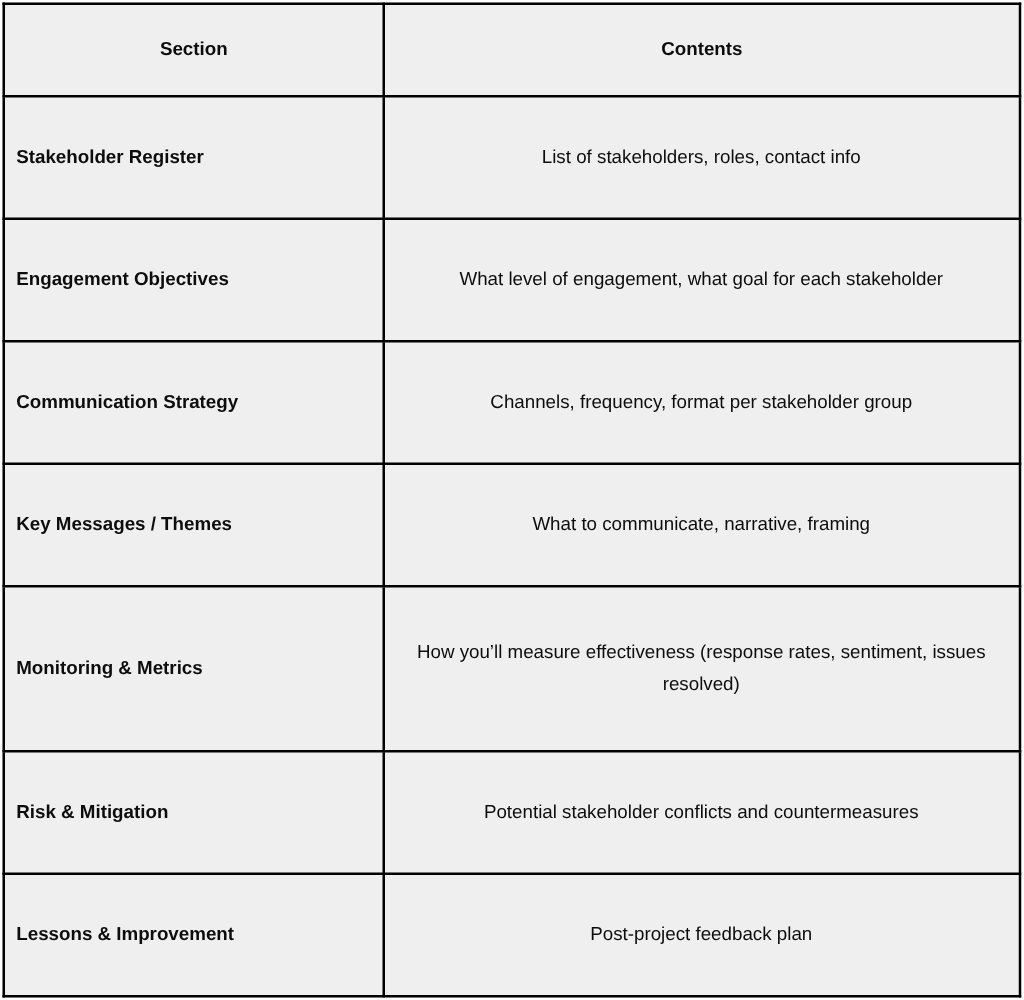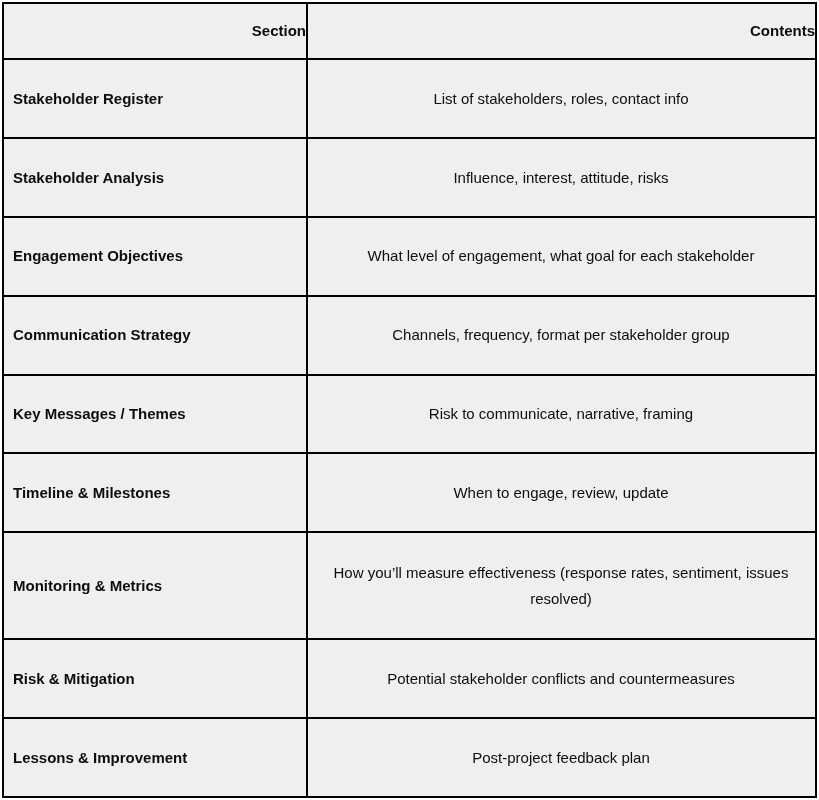--- a/index.html
+++ b/index.html
@@ -21,22 +21,22 @@
   .doc-table th, .doc-table td{
     border:2px solid var(--border);
     background:var(--cell-bg);
     vertical-align:middle;
     font-size:15px;
     line-height:1.7;
   }
   .doc-table col.col-section{width:304px;}
   .doc-table th{
     font-weight:bold;
-    text-align:right;
-    height:56px;
+    text-align:center;
+    height:74px;
   }
   .doc-table td.sec{
     font-weight:bold;
     text-align:left;
     padding:6px 8px 6px 9px;
   }
   .doc-table td.con{
     font-weight:normal;
     text-align:center;
     padding:6px 12px 6px 11px;
@@ -57,38 +57,30 @@
       <th>Section</th>
       <th>Contents</th>
     </tr>
   </thead>
   <tbody>
     <tr class="row">
       <td class="sec">Stakeholder Register</td>
       <td class="con">List of stakeholders, roles, contact info</td>
     </tr>
     <tr class="row">
-      <td class="sec">Stakeholder Analysis</td>
-      <td class="con">Influence, interest, attitude, risks</td>
-    </tr>
-    <tr class="row">
       <td class="sec">Engagement Objectives</td>
       <td class="con">What level of engagement, what goal for each stakeholder</td>
     </tr>
     <tr class="row">
       <td class="sec">Communication Strategy</td>
       <td class="con">Channels, frequency, format per stakeholder group</td>
     </tr>
     <tr class="row">
       <td class="sec">Key Messages / Themes</td>
-      <td class="con">Risk to communicate, narrative, framing</td>
-    </tr>
-    <tr class="row">
-      <td class="sec">Timeline &amp; Milestones</td>
-      <td class="con">When to engage, review, update</td>
+      <td class="con">What to communicate, narrative, framing</td>
     </tr>
     <tr class="row-tall">
       <td class="sec">Monitoring &amp; Metrics</td>
       <td class="con">How you’ll measure effectiveness (response rates, sentiment, issues resolved)</td>
     </tr>
     <tr class="row">
       <td class="sec">Risk &amp; Mitigation</td>
       <td class="con">Potential stakeholder conflicts and countermeasures</td>
     </tr>
     <tr class="row">

